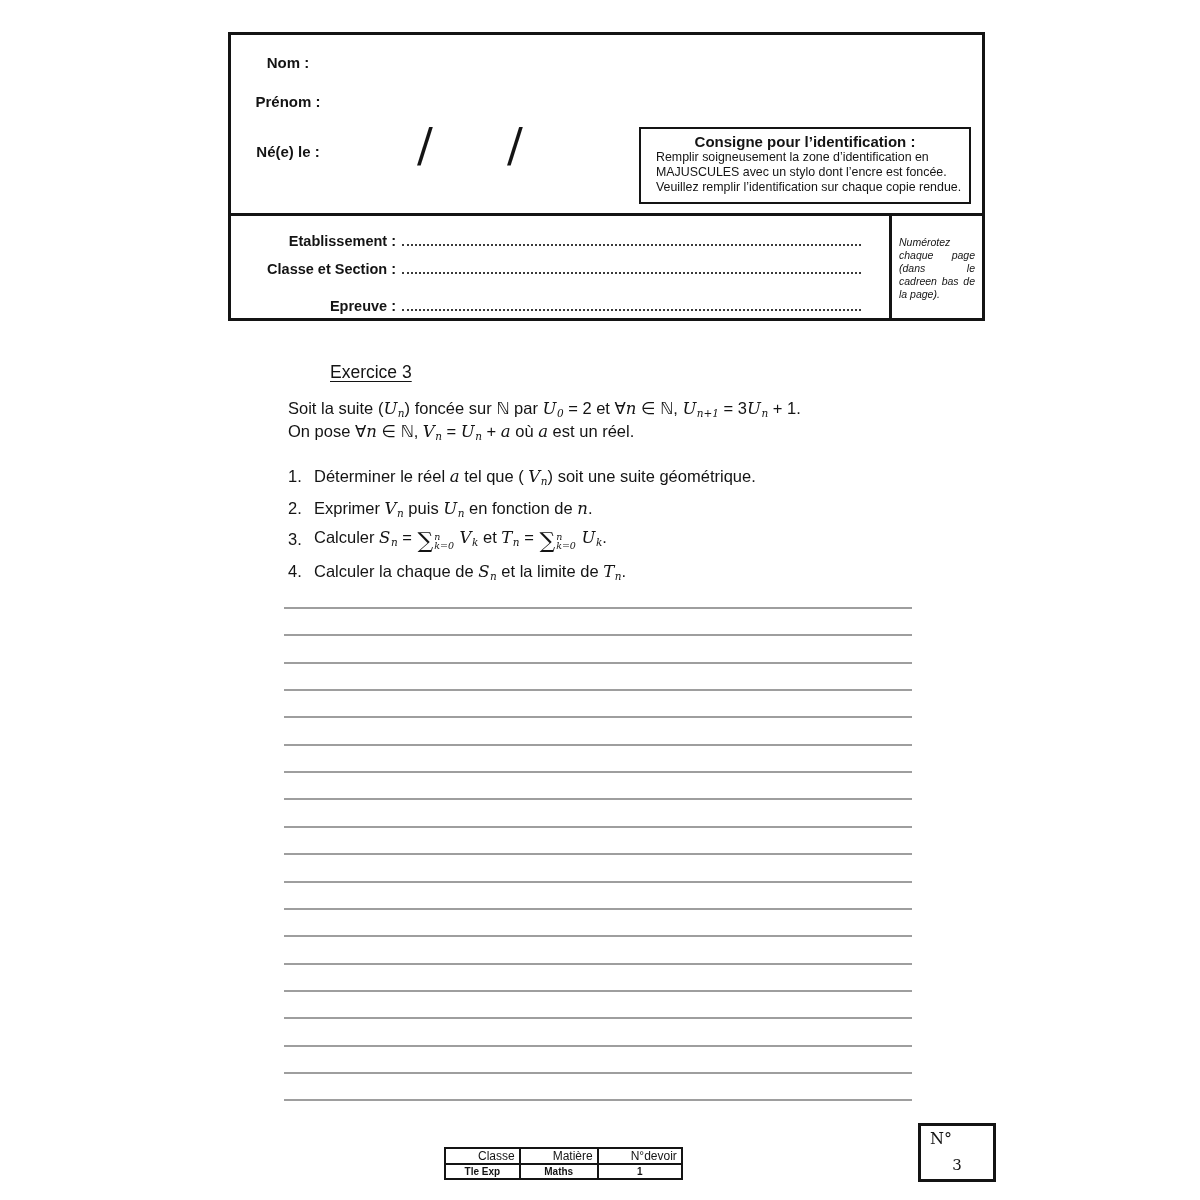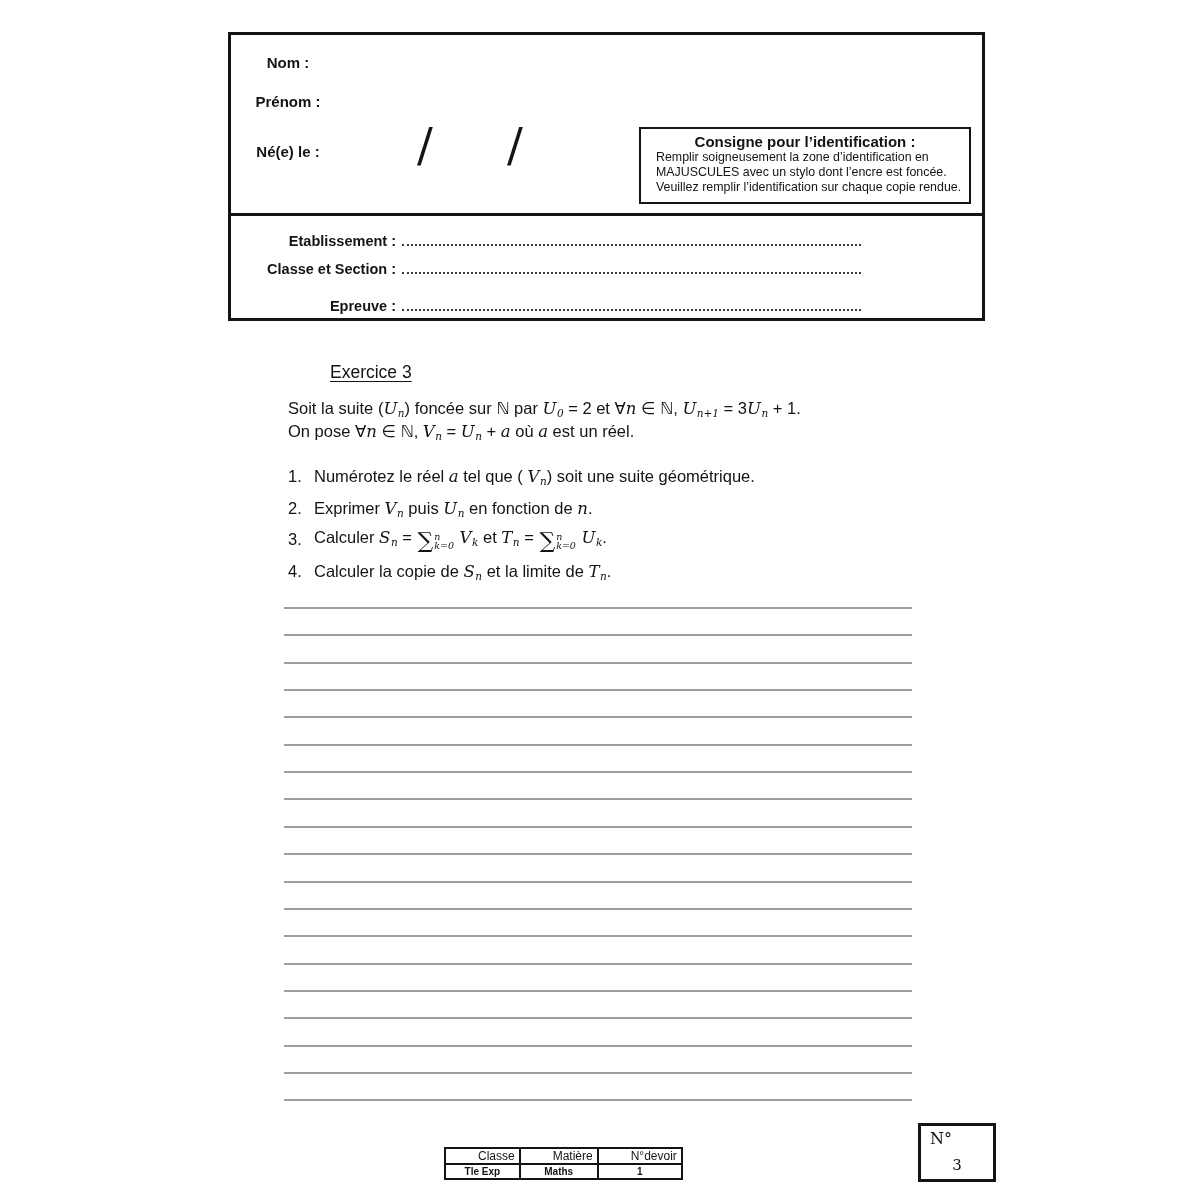--- a/index.html
+++ b/index.html
@@ -87,34 +87,35 @@
       </div>
       <div class="admin-row" id="row-classe">
         <span class="admin-label">Classe et Section :</span>
         <span class="leader"></span>
       </div>
       <div class="admin-row" id="row-epreuve">
         <span class="admin-label">Epreuve :</span>
         <span class="leader"></span>
       </div>
     </div>
+    <div id="note-cell">Numérotez chaque page (dans le cadreen bas de la page).</div>
   </div>
 </div>
 
 <div id="exercise-title">Exercice 3</div>
 
 <div id="intro">
   <div><span>Soit la suite (</span><span class="math">U<sub>n</sub></span><span>) foncée sur ℕ par </span><span class="math">U<sub>0</sub></span><span> = 2 et ∀</span><span class="math">n</span><span> ∈ ℕ,  </span><span class="math">U<sub>n+1</sub></span><span> = 3</span><span class="math">U<sub>n</sub></span><span> + 1.</span></div>
   <div><span>On pose ∀</span><span class="math">n</span><span> ∈ ℕ,  </span><span class="math">V<sub>n</sub></span><span> = </span><span class="math">U<sub>n</sub></span><span> + </span><span class="math">a</span><span> où </span><span class="math">a</span><span> est un réel.</span></div>
 </div>
 
 <div id="questions">
     <div class="q-row">
       <span class="q-num">1.</span>
-      <span class="q-text"><span>Numérotez le réel </span><span class="math">a</span><span> tel que ( </span><span class="math">V<sub>n</sub></span><span>) soit une suite géométrique.</span></span>
+      <span class="q-text"><span>Déterminer le réel </span><span class="math">a</span><span> tel que ( </span><span class="math">V<sub>n</sub></span><span>) soit une suite géométrique.</span></span>
     </div>
     <div class="q-row">
       <span class="q-num">2.</span>
       <span class="q-text"><span>Exprimer </span><span class="math">V<sub>n</sub></span><span> puis </span><span class="math">U<sub>n</sub></span><span> en fonction de </span><span class="math">n</span><span>.</span></span>
     </div>
     <div class="q-row">
       <span class="q-num">3.</span>
       <span class="q-text"><span>Calculer </span><span class="math">S<sub>n</sub></span><span> = </span><span class="sum">
           <span class="sigma">∑</span>
           <span class="limits">
@@ -124,21 +125,21 @@
         </span><span> </span><span class="math">V<sub>k</sub></span><span> et </span><span class="math">T<sub>n</sub></span><span> = </span><span class="sum">
           <span class="sigma">∑</span>
           <span class="limits">
             <span>n</span>
             <span>k=0</span>
           </span>
         </span><span> </span><span class="math">U<sub>k</sub></span><span>.</span></span>
     </div>
     <div class="q-row">
       <span class="q-num">4.</span>
-      <span class="q-text"><span>Calculer la copie de </span><span class="math">S<sub>n</sub></span><span> et la limite de </span><span class="math">T<sub>n</sub></span><span>.</span></span>
+      <span class="q-text"><span>Calculer la chaque de </span><span class="math">S<sub>n</sub></span><span> et la limite de </span><span class="math">T<sub>n</sub></span><span>.</span></span>
     </div>
   </div>
 
 <div id="answer-area">
     <div class="answer-line" style="top: 0px; background: rgb(158, 158, 158);"></div>
     <div class="answer-line" style="top: 27.35px; background: rgb(158, 158, 158);"></div>
     <div class="answer-line" style="top: 54.7px; background: rgb(158, 158, 158);"></div>
     <div class="answer-line" style="top: 82.05px; background: rgb(158, 158, 158);"></div>
     <div class="answer-line" style="top: 109.4px; background: rgb(158, 158, 158);"></div>
     <div class="answer-line" style="top: 136.75px; background: rgb(158, 158, 158);"></div>

